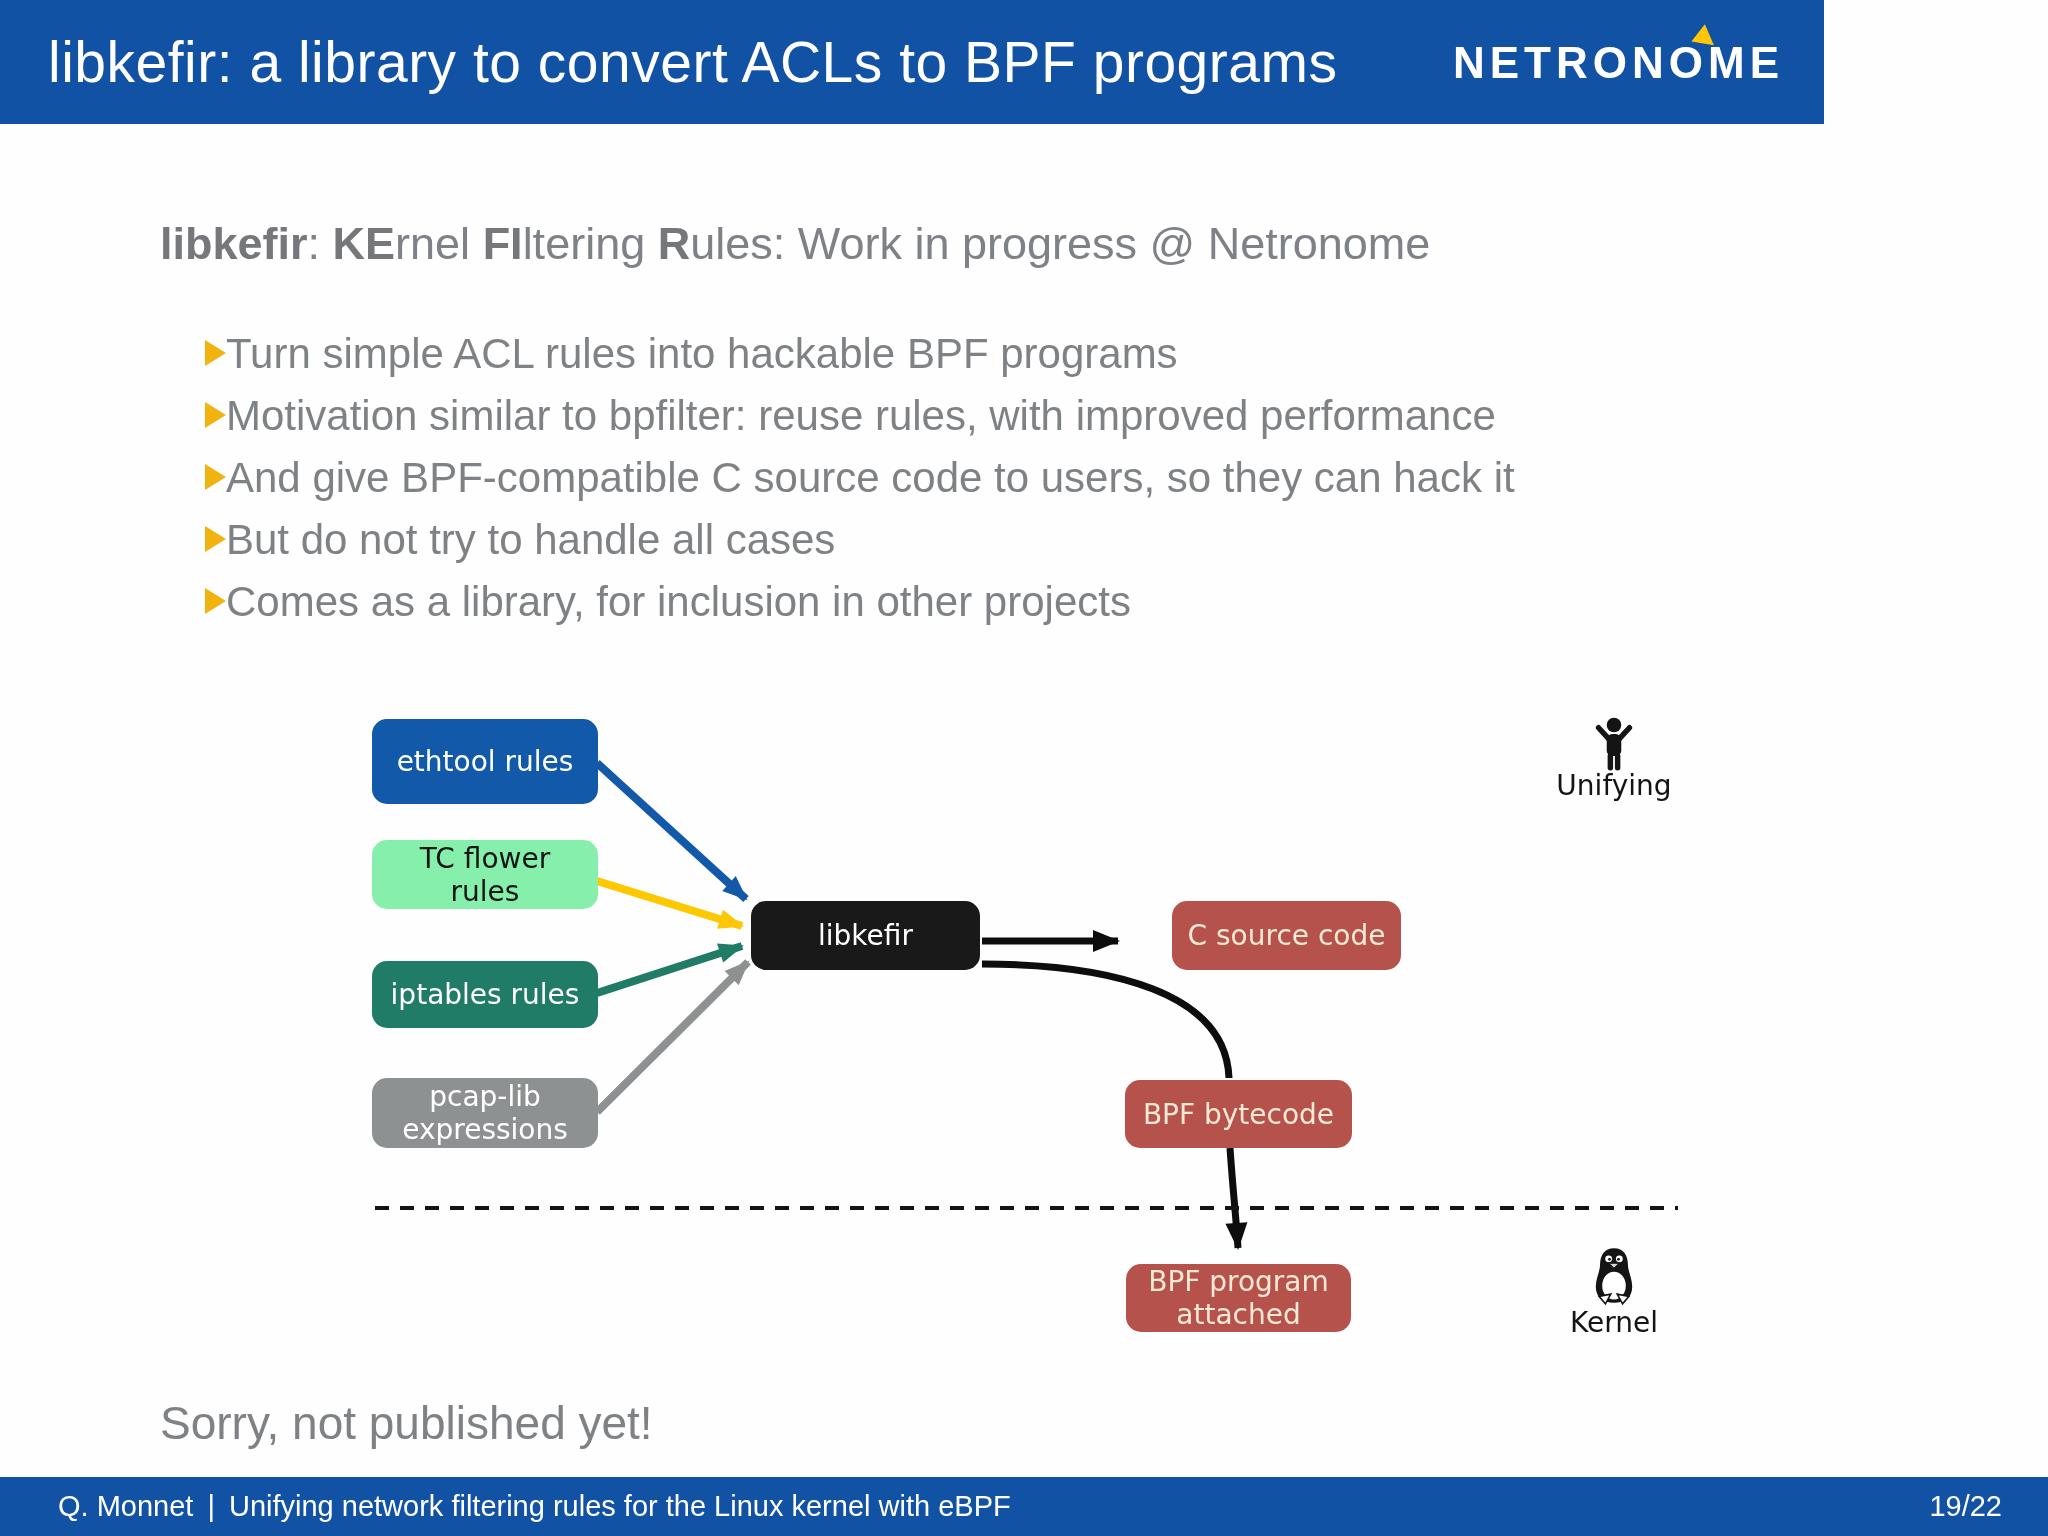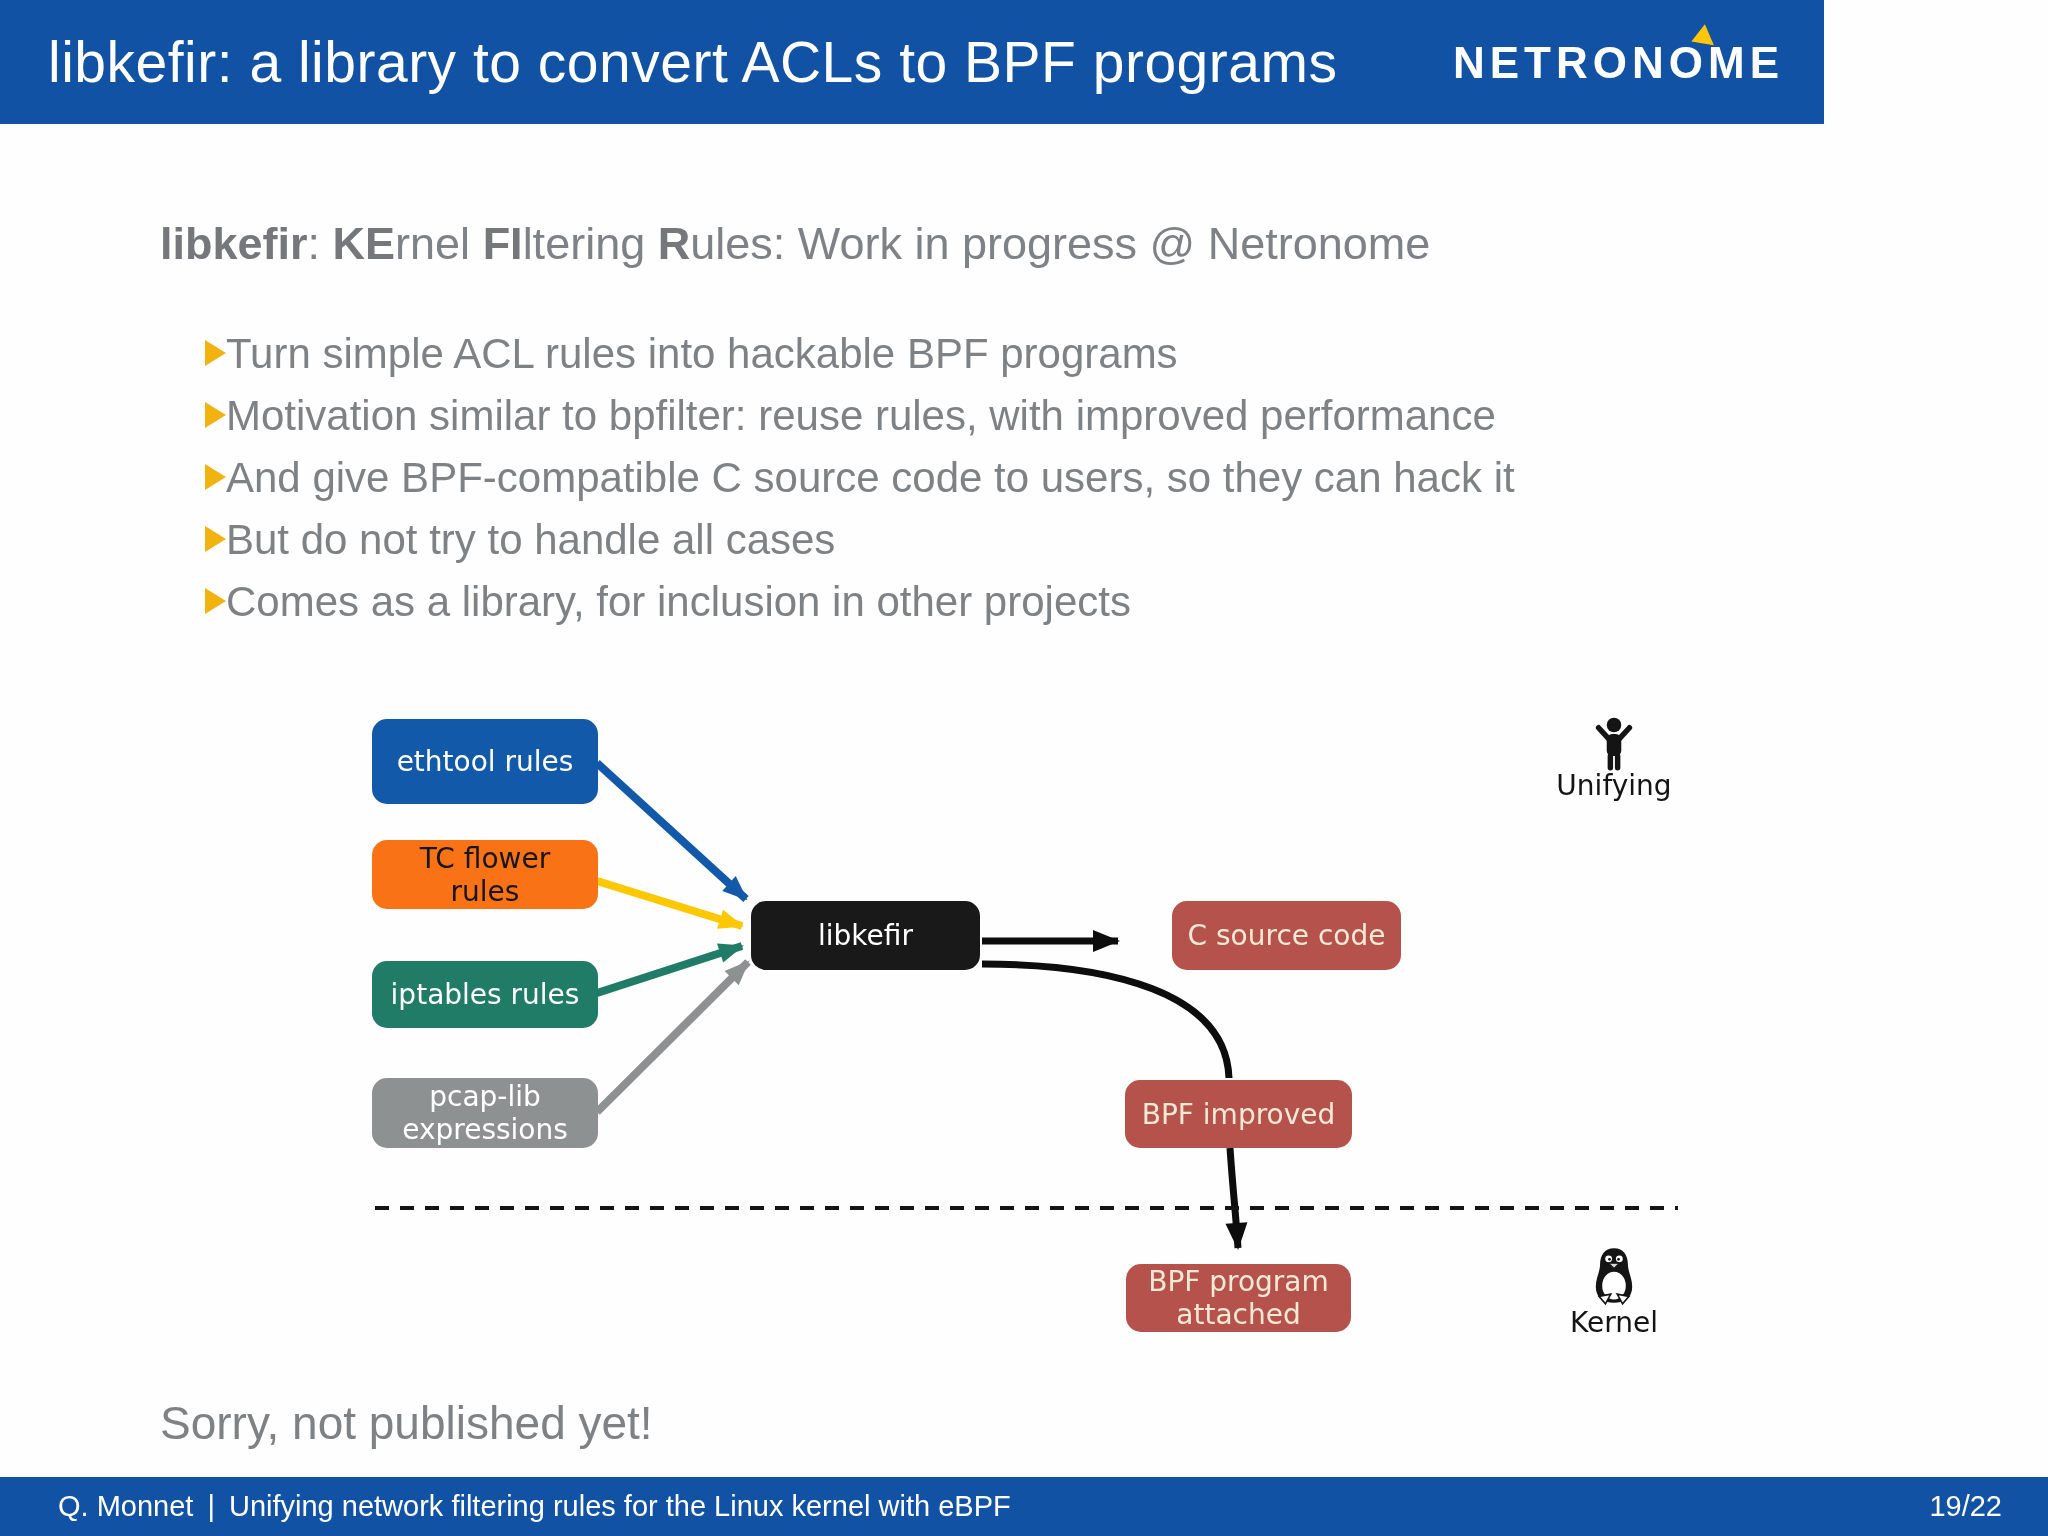--- a/index.html
+++ b/index.html
@@ -53,21 +53,21 @@
   }
 
   
   .diagram-svg{position:absolute; left:0; top:0; pointer-events:none;}
   .node{
     position:absolute; border-radius:15px; display:flex; flex-direction:column;
     align-items:center; justify-content:center; text-align:center;
     font-family:"DejaVu Sans", sans-serif; font-size:28px; line-height:33px;
   }
   .node-ethtool {left:372px; top:719px;  width:226px; height:85px; background:#1259aa; color:#fff;}
-  .node-tcflower{left:372px; top:840px;  width:226px; height:69px; background:#f97316; color:#161616;}
+  .node-tcflower{left:372px; top:840px;  width:226px; height:69px; background:#86efac; color:#161616;}
   .node-iptables{left:372px; top:961px;  width:226px; height:67px; background:#207c66; color:#fff;}
   .node-pcap    {left:372px; top:1078px; width:226px; height:70px; background:#8e9192; color:#fff;}
   .node-libkefir{left:751px; top:901px;  width:229px; height:69px; background:#191919; color:#fff;}
   .node-csrc    {left:1132px;top:901px;  width:229px; height:69px; background:#b5524b; color:#f5e9d6;margin-left:40px;}
   .node-bytecode{left:1125px;top:1080px; width:227px; height:68px; background:#b5524b; color:#f5e9d6;}
   .node-attached{left:1126px;top:1264px; width:225px; height:68px; background:#b5524b; color:#f5e9d6;}
 
   .side-icon{position:absolute;}
   .userspace-icon{left:1594px; top:716px;}
   .kernel-icon{left:1588px; top:1246px;}
@@ -170,21 +170,21 @@
     <div>expressions</div>
   </div>
   <div class="node node-libkefir">
     <div>libkefir</div>
   </div>
   <div class="node node-csrc">
     <div>C source code</div>
     <div></div>
   </div>
   <div class="node node-bytecode">
-    <div>BPF improved</div>
+    <div>BPF bytecode</div>
     <div></div>
   </div>
   <div class="node node-attached">
     <div>BPF program</div>
     <div>attached</div>
   </div>
 
   <svg class="side-icon userspace-icon" width="40" height="58" viewBox="0 0 44 62">
     <circle cx="22" cy="9" r="8" fill="#141414"></circle>
     <rect x="14" y="19" width="16" height="24" rx="6" fill="#141414"></rect>

